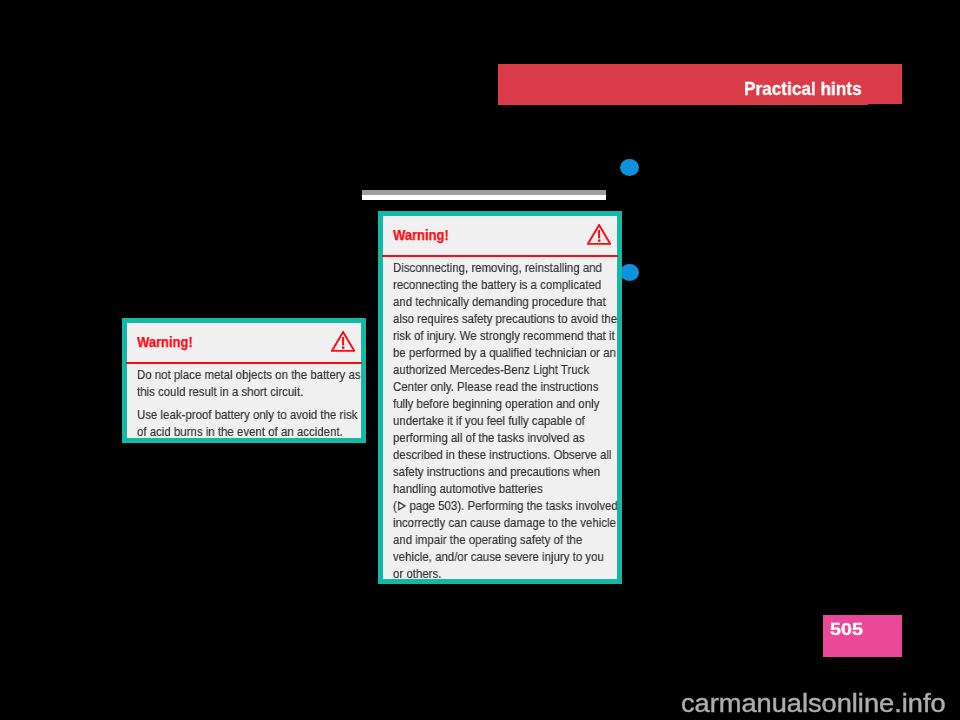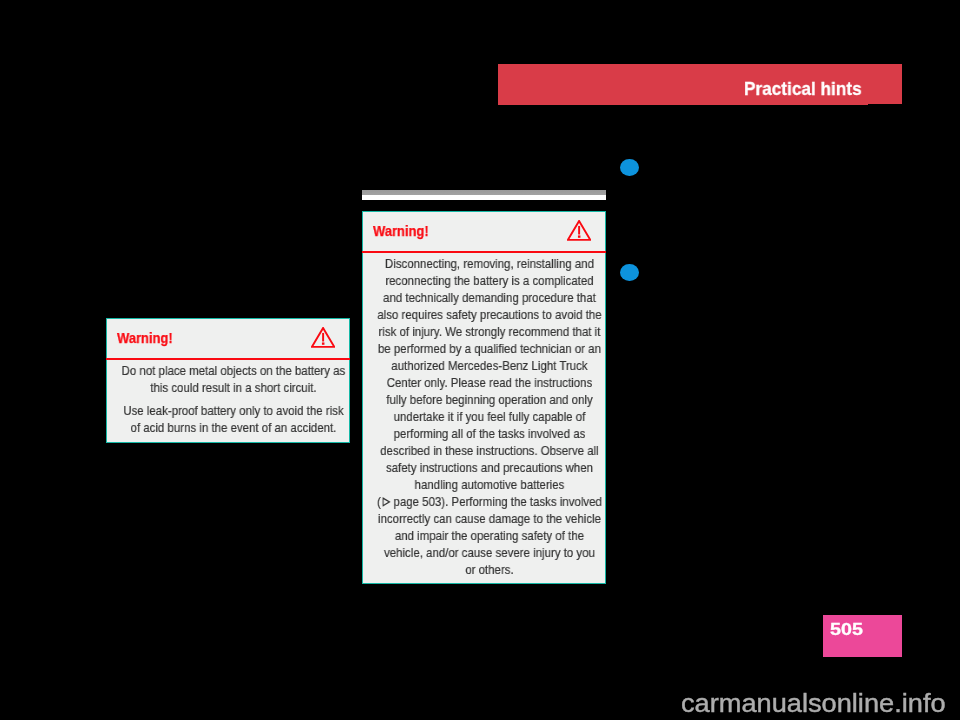--- a/index.html
+++ b/index.html
@@ -1,27 +1,27 @@
 <!DOCTYPE html>
 <html><head>
 <meta charset="utf-8">
 <style>
   html,body{margin:0;padding:0;}
   body{width:960px;height:720px;background:#000;overflow:hidden;
        font-family:"Liberation Sans",sans-serif;-webkit-font-smoothing:antialiased;}
-  .page{position:relative;width:960px;height:720px;text-align:center;}
+  .page{position:relative;width:960px;height:720px;}
   .hdr-t,.wbox .wt,.wbox .bd,.pgnum span,.wm{will-change:transform;}
   .hdr{position:absolute;left:497.9px;top:63.9px;width:404.3px;height:40px;background:#d93c48;}
   .hdr-t{position:absolute;left:246px;top:14px;font-size:18.5px;font-weight:bold;color:#fff;
          white-space:nowrap;transform:scaleX(0.93);transform-origin:0 0;-webkit-text-stroke:0.3px #fff;}
   .hdr-step{position:absolute;left:497.9px;top:103.9px;width:370.2px;height:0.7px;background:#d93c48;}
   .greybar{position:absolute;left:361.7px;top:189.8px;width:244.4px;height:5.2px;background:linear-gradient(to bottom,#9a9a9a 0%,#a2a2a2 100%);}
   .whitebar{position:absolute;left:361.7px;top:194.6px;width:244.4px;height:5.4px;background:#fff;}
   .dot{position:absolute;width:18.8px;height:16.9px;border-radius:50%;background:#0d93dd;}
-  .wbox{position:absolute;background:#eff0ef;border:1px solid #14b8a6;box-sizing:border-box;}
+  .wbox{position:absolute;background:#eff0ef;border:5px solid #14b8a6;box-sizing:border-box;margin-left:16px;}
   .wbox .hd{position:static;}
   .wbox .wt{position:absolute;left:10.2px;top:11.0px;font-size:14.5px;font-weight:bold;color:#fa0a12;
             white-space:nowrap;transform:scaleX(0.894);transform-origin:0 0;-webkit-text-stroke:0.25px #fa0a12;}
   .wbox .tri{position:absolute;left:204.6px;top:8.3px;width:24.2px;height:20.8px;}
   .rule{position:absolute;left:-1px;right:-1px;top:39.4px;height:2.2px;background:#fa0a12;}
   .wbox p{margin:0;font-size:13.2px;line-height:17px;color:#333;-webkit-text-stroke:0.18px #333;}
   .wbox p+p{margin-top:5.5px;}
   .wbox p.nogap{margin-top:0;}
   .refglyph{width:9.8px;height:9.8px;vertical-align:-1.2px;margin:0 0.3px 0 0.8px;}
   .wbox .bd{position:absolute;left:10px;top:43px;width:268px;

